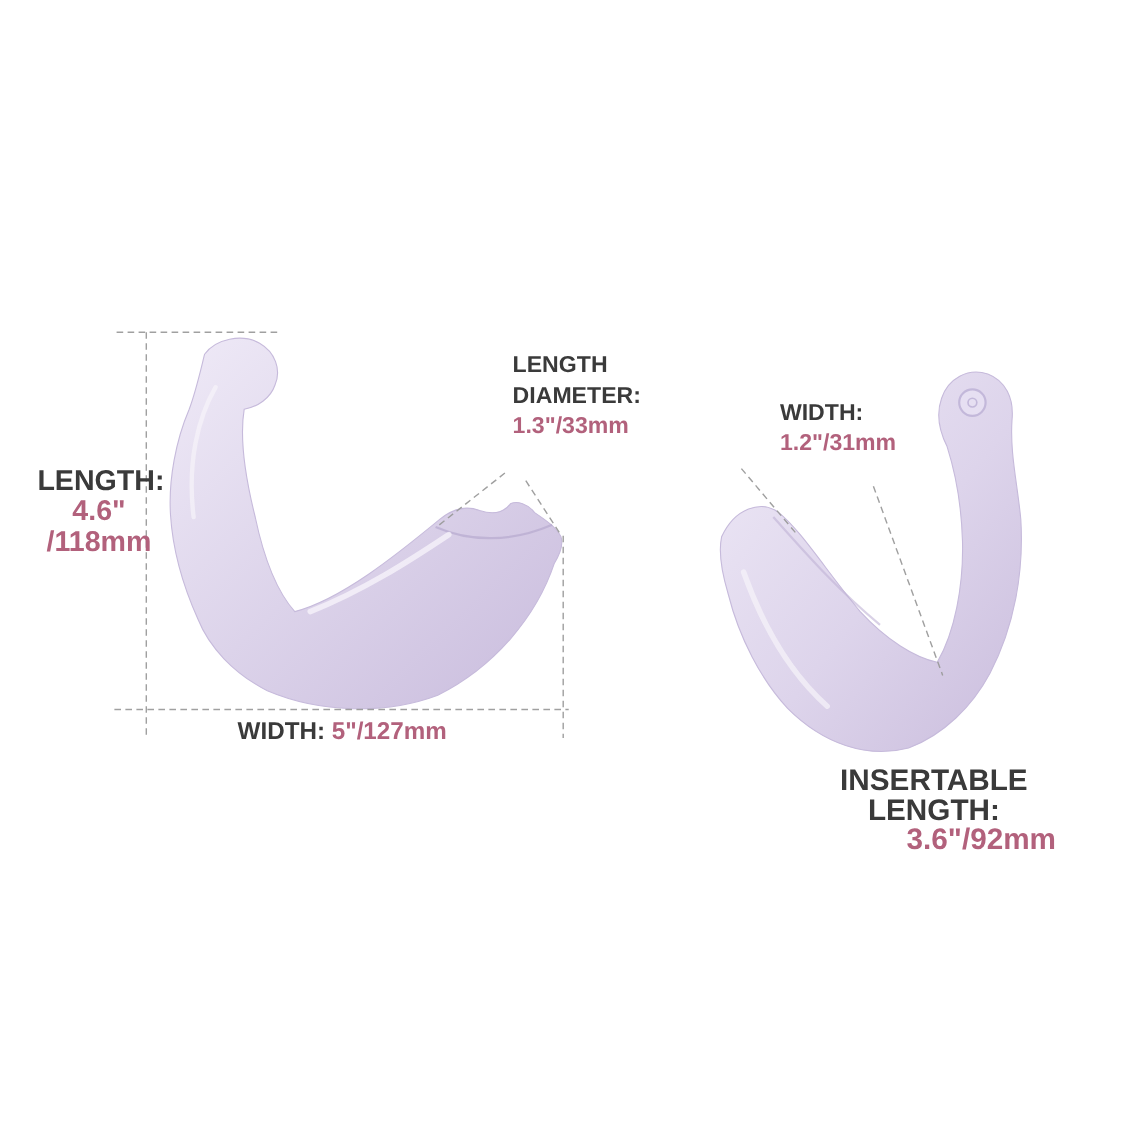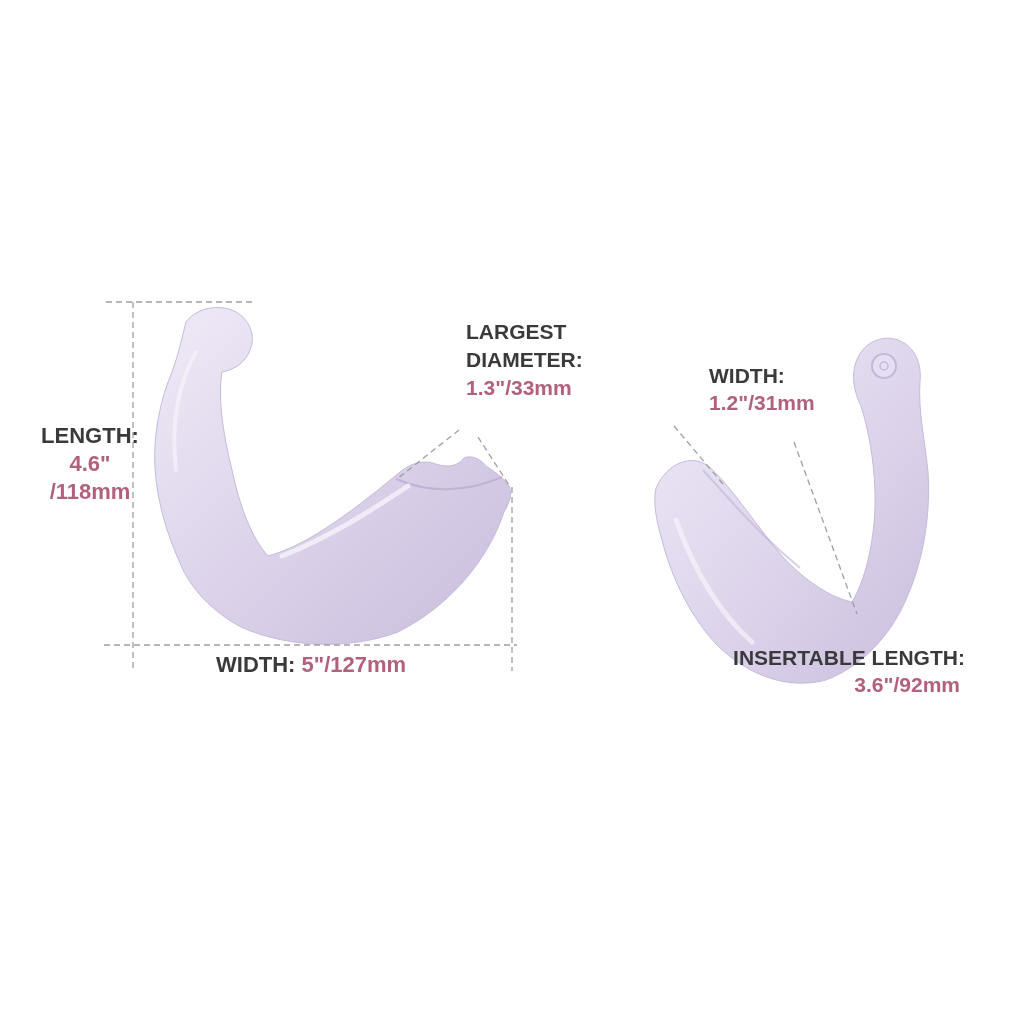--- a/index.html
+++ b/index.html
@@ -5,25 +5,25 @@
   html,body{margin:0;padding:0;background:#ffffff;}
   .canvas{
     position:relative;width:1024px;height:1024px;background:#ffffff;
     font-family:"Liberation Sans", sans-serif;overflow:hidden;
   }
   svg{position:absolute;left:0;top:0;}
   .ann{position:absolute;font-weight:bold;}
   .lbl{color:#3a3a3a;}
   .val{color:#b2617c;}
 
-  .ann-length{left:34px;top:422px;width:112px;text-align:center;font-size:22px;line-height:28px;}
+  .ann-length{left:34px;top:422px;width:112px;text-align:center;font-size:26px;line-height:28px;}
   .ann-diameter{left:466px;top:318px;width:170px;text-align:left;font-size:21px;line-height:28px;}
   .ann-depth{left:216px;top:652px;font-size:22px;line-height:26px;white-space:nowrap;}
   .ann-width{left:662px;top:362px;font-size:21px;line-height:27px;margin-left:47px;}
-  .ann-insertable{left:726px;top:644px;width:246px;font-size:21px;line-height:27px;}
+  .ann-insertable{left:726px;top:696px;width:246px;font-size:27px;line-height:27px;}
   .ann-insertable .lbl{text-align:center;}
   .ann-insertable .val{text-align:right;padding-right:12px;}
 </style>
 </head>
 <body>
 
 <div class="canvas">
 
   <svg width="1024" height="1024" viewBox="0 0 1024 1024">
     <defs>
@@ -94,21 +94,21 @@
     </g>
   </svg>
 
   <div class="ann ann-length">
     <div class="lbl">LENGTH:</div>
     <div class="val">4.6"</div>
     <div class="val">/118mm</div>
   </div>
 
   <div class="ann ann-diameter">
-    <div class="lbl">LARGEST</div>
+    <div class="lbl">LENGTH</div>
     <div class="lbl">DIAMETER:</div>
     <div class="val">1.3"/33mm</div>
   </div>
 
   <div class="ann ann-depth">
     <span class="lbl">WIDTH:</span>
     <span class="val">5"/127mm</span>
   </div>
 
   <div class="ann ann-width">

